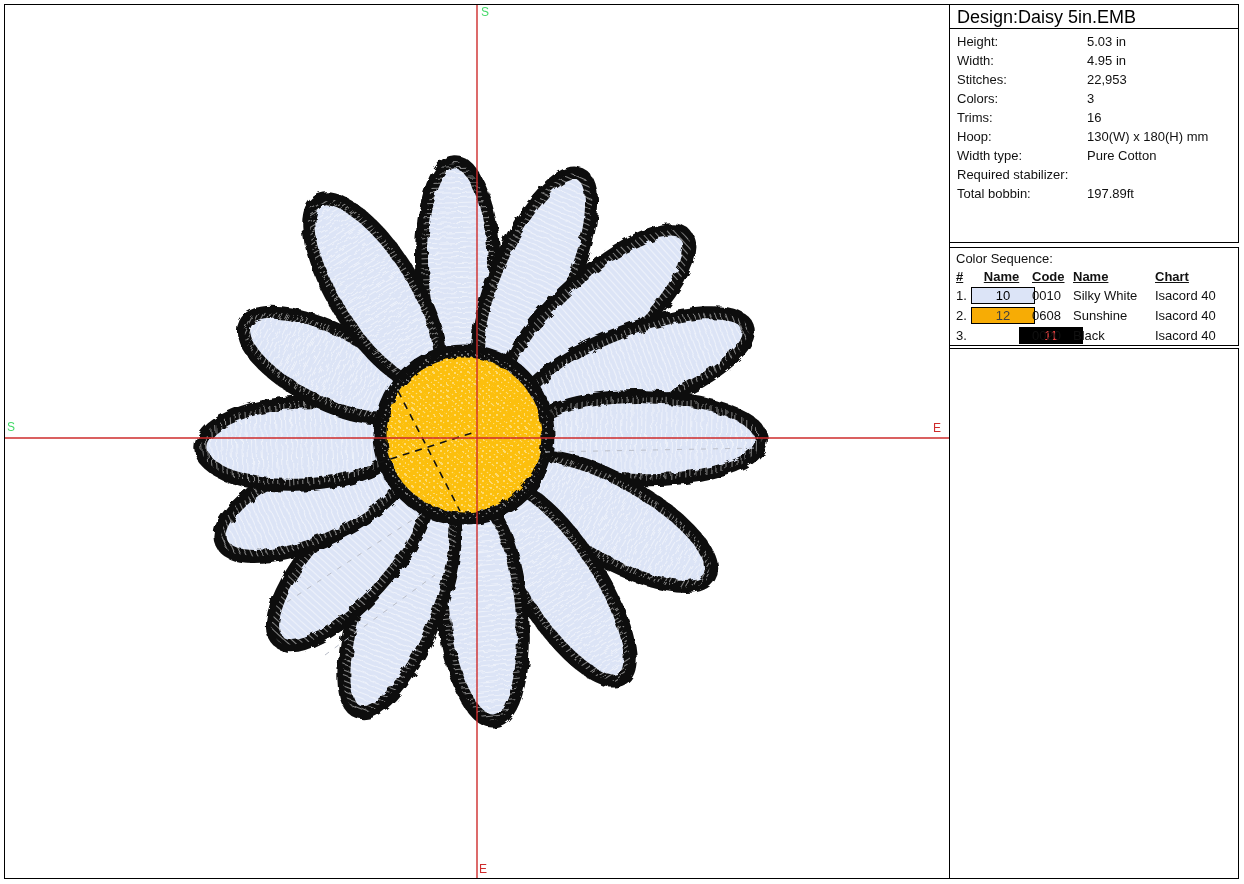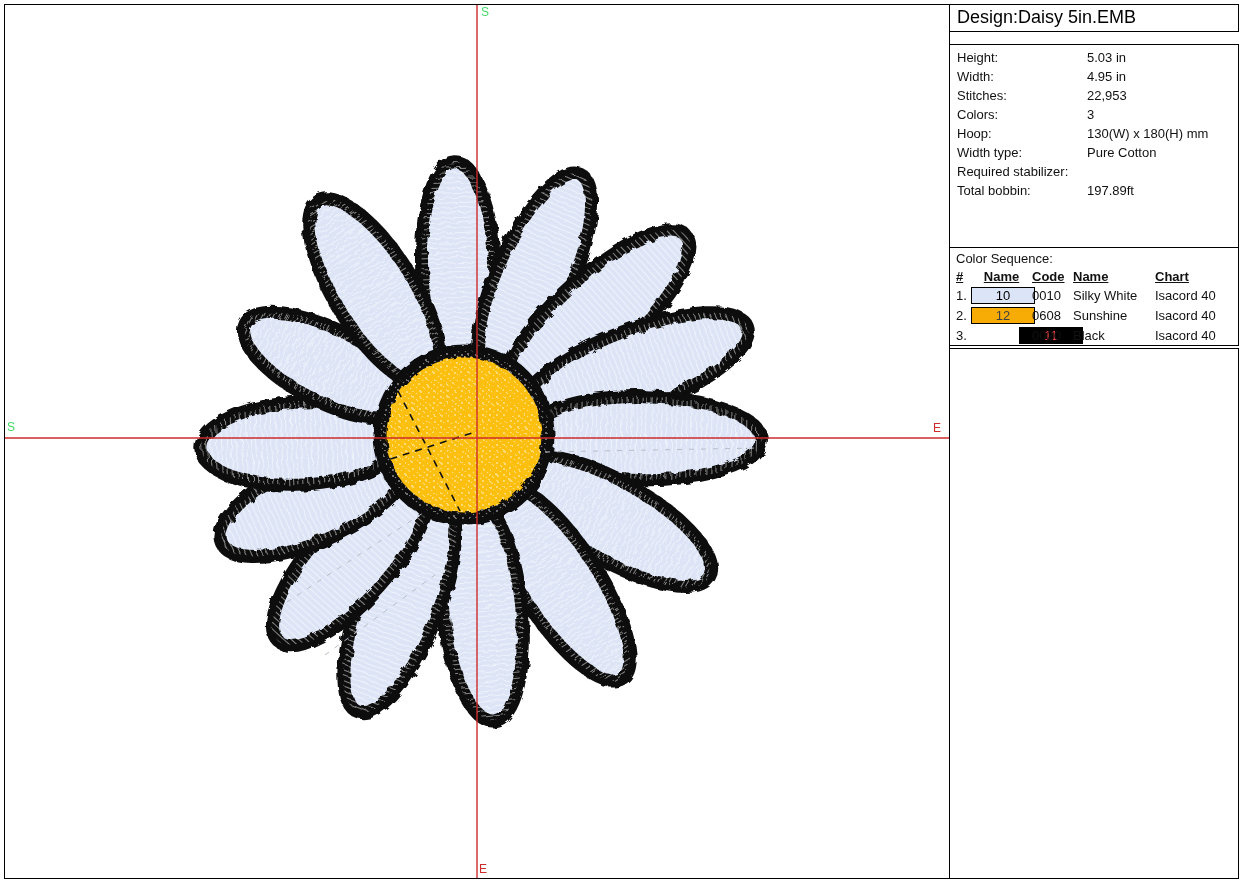--- a/index.html
+++ b/index.html
@@ -37,21 +37,21 @@
     background: #ffffff;
   }
   .title-box { top: 4px; height: 28px; }
   .title-text {
     font-size: 18px;
     line-height: 24px;
     padding-left: 7px;
     white-space: nowrap;
     color: #000000;
   }
-  .details-box { top: 44px; height: 215px; padding: 3px 0 8px 7px; }
+  .details-box { top: 28px; height: 215px; padding: 3px 0 8px 7px; }
   .detail-row { display: flex; font-size: 13px; line-height: 19px; }
   .detail-label { width: 130px; flex: none; }
   .detail-value { flex: 1; white-space: nowrap; }
 
   .colorseq-box { top: 247px; height: 99px; padding: 2px 12px 0 6px; }
   .colorseq-heading { font-size: 13px; line-height: 18px; }
   .seq-grid {
     display: grid;
     grid-template-columns: 15px 61px 41px 82px auto;
     align-items: center;
@@ -176,20 +176,24 @@
   </div>
   <div class="detail-row">
     <span class="detail-label">Stitches:</span>
     <span class="detail-value">22,953</span>
   </div>
   <div class="detail-row">
     <span class="detail-label">Colors:</span>
     <span class="detail-value">3</span>
   </div>
   <div class="detail-row">
+    <span class="detail-label">Trims:</span>
+    <span class="detail-value">16</span>
+  </div>
+  <div class="detail-row">
     <span class="detail-label">Hoop:</span>
     <span class="detail-value">130(W) x 180(H) mm</span>
   </div>
   <div class="detail-row">
     <span class="detail-label">Width type:</span>
     <span class="detail-value">Pure Cotton</span>
   </div>
   <div class="detail-row">
     <span class="detail-label">Required stabilizer:</span>
   </div>

